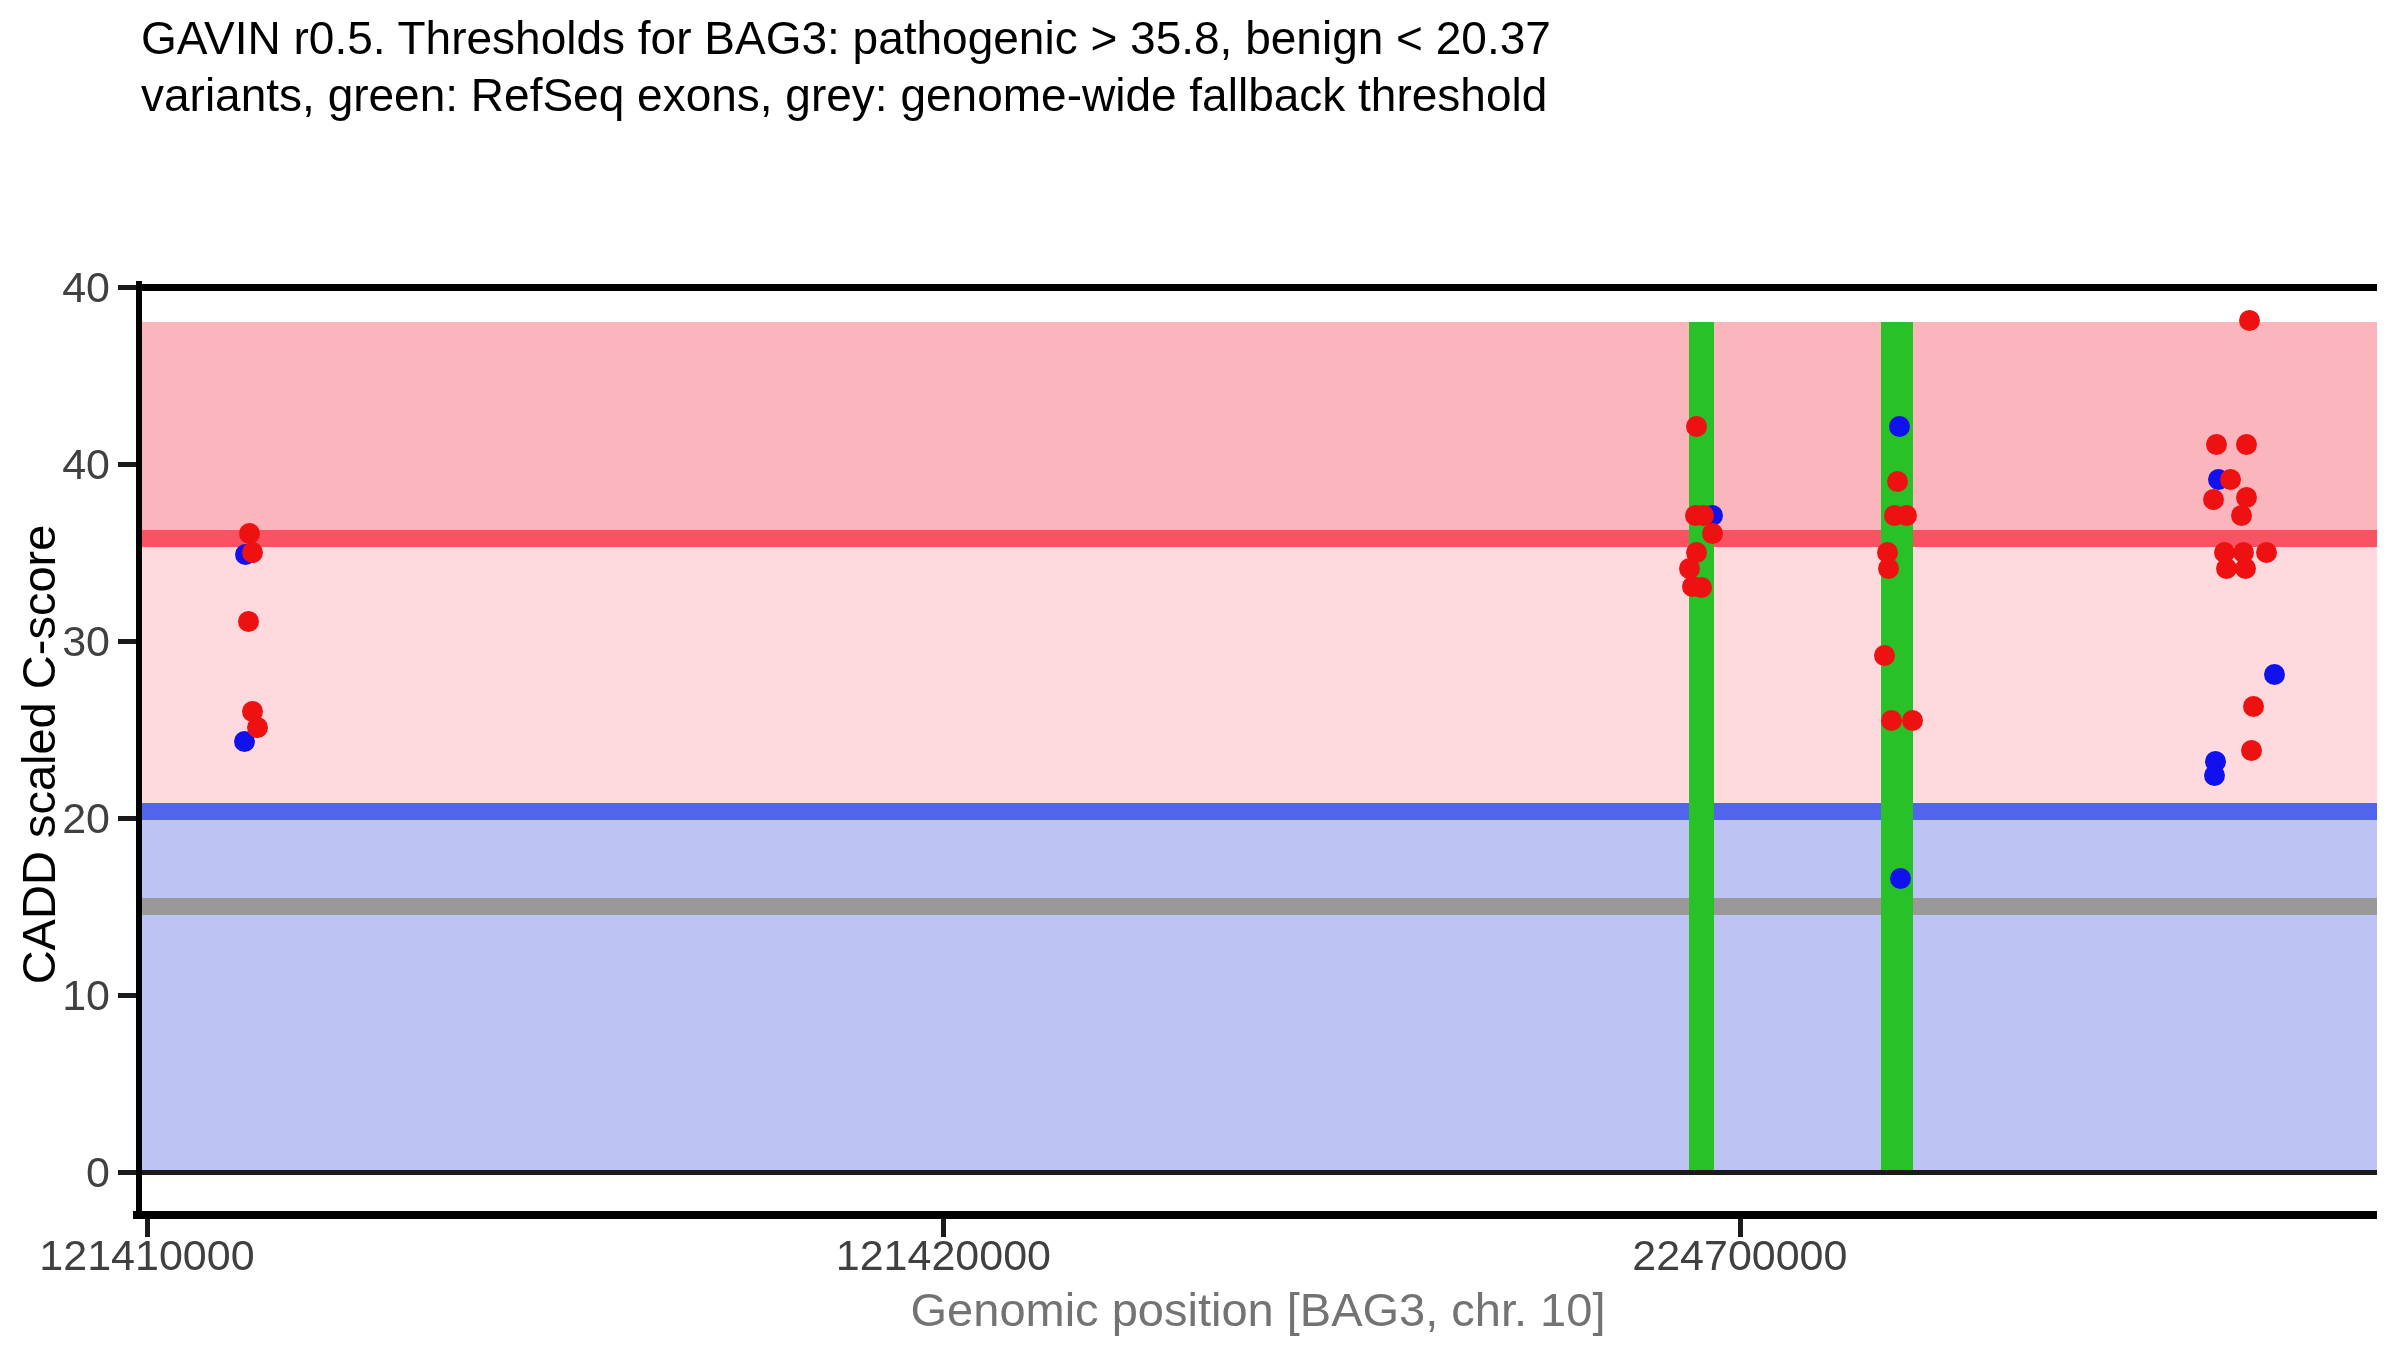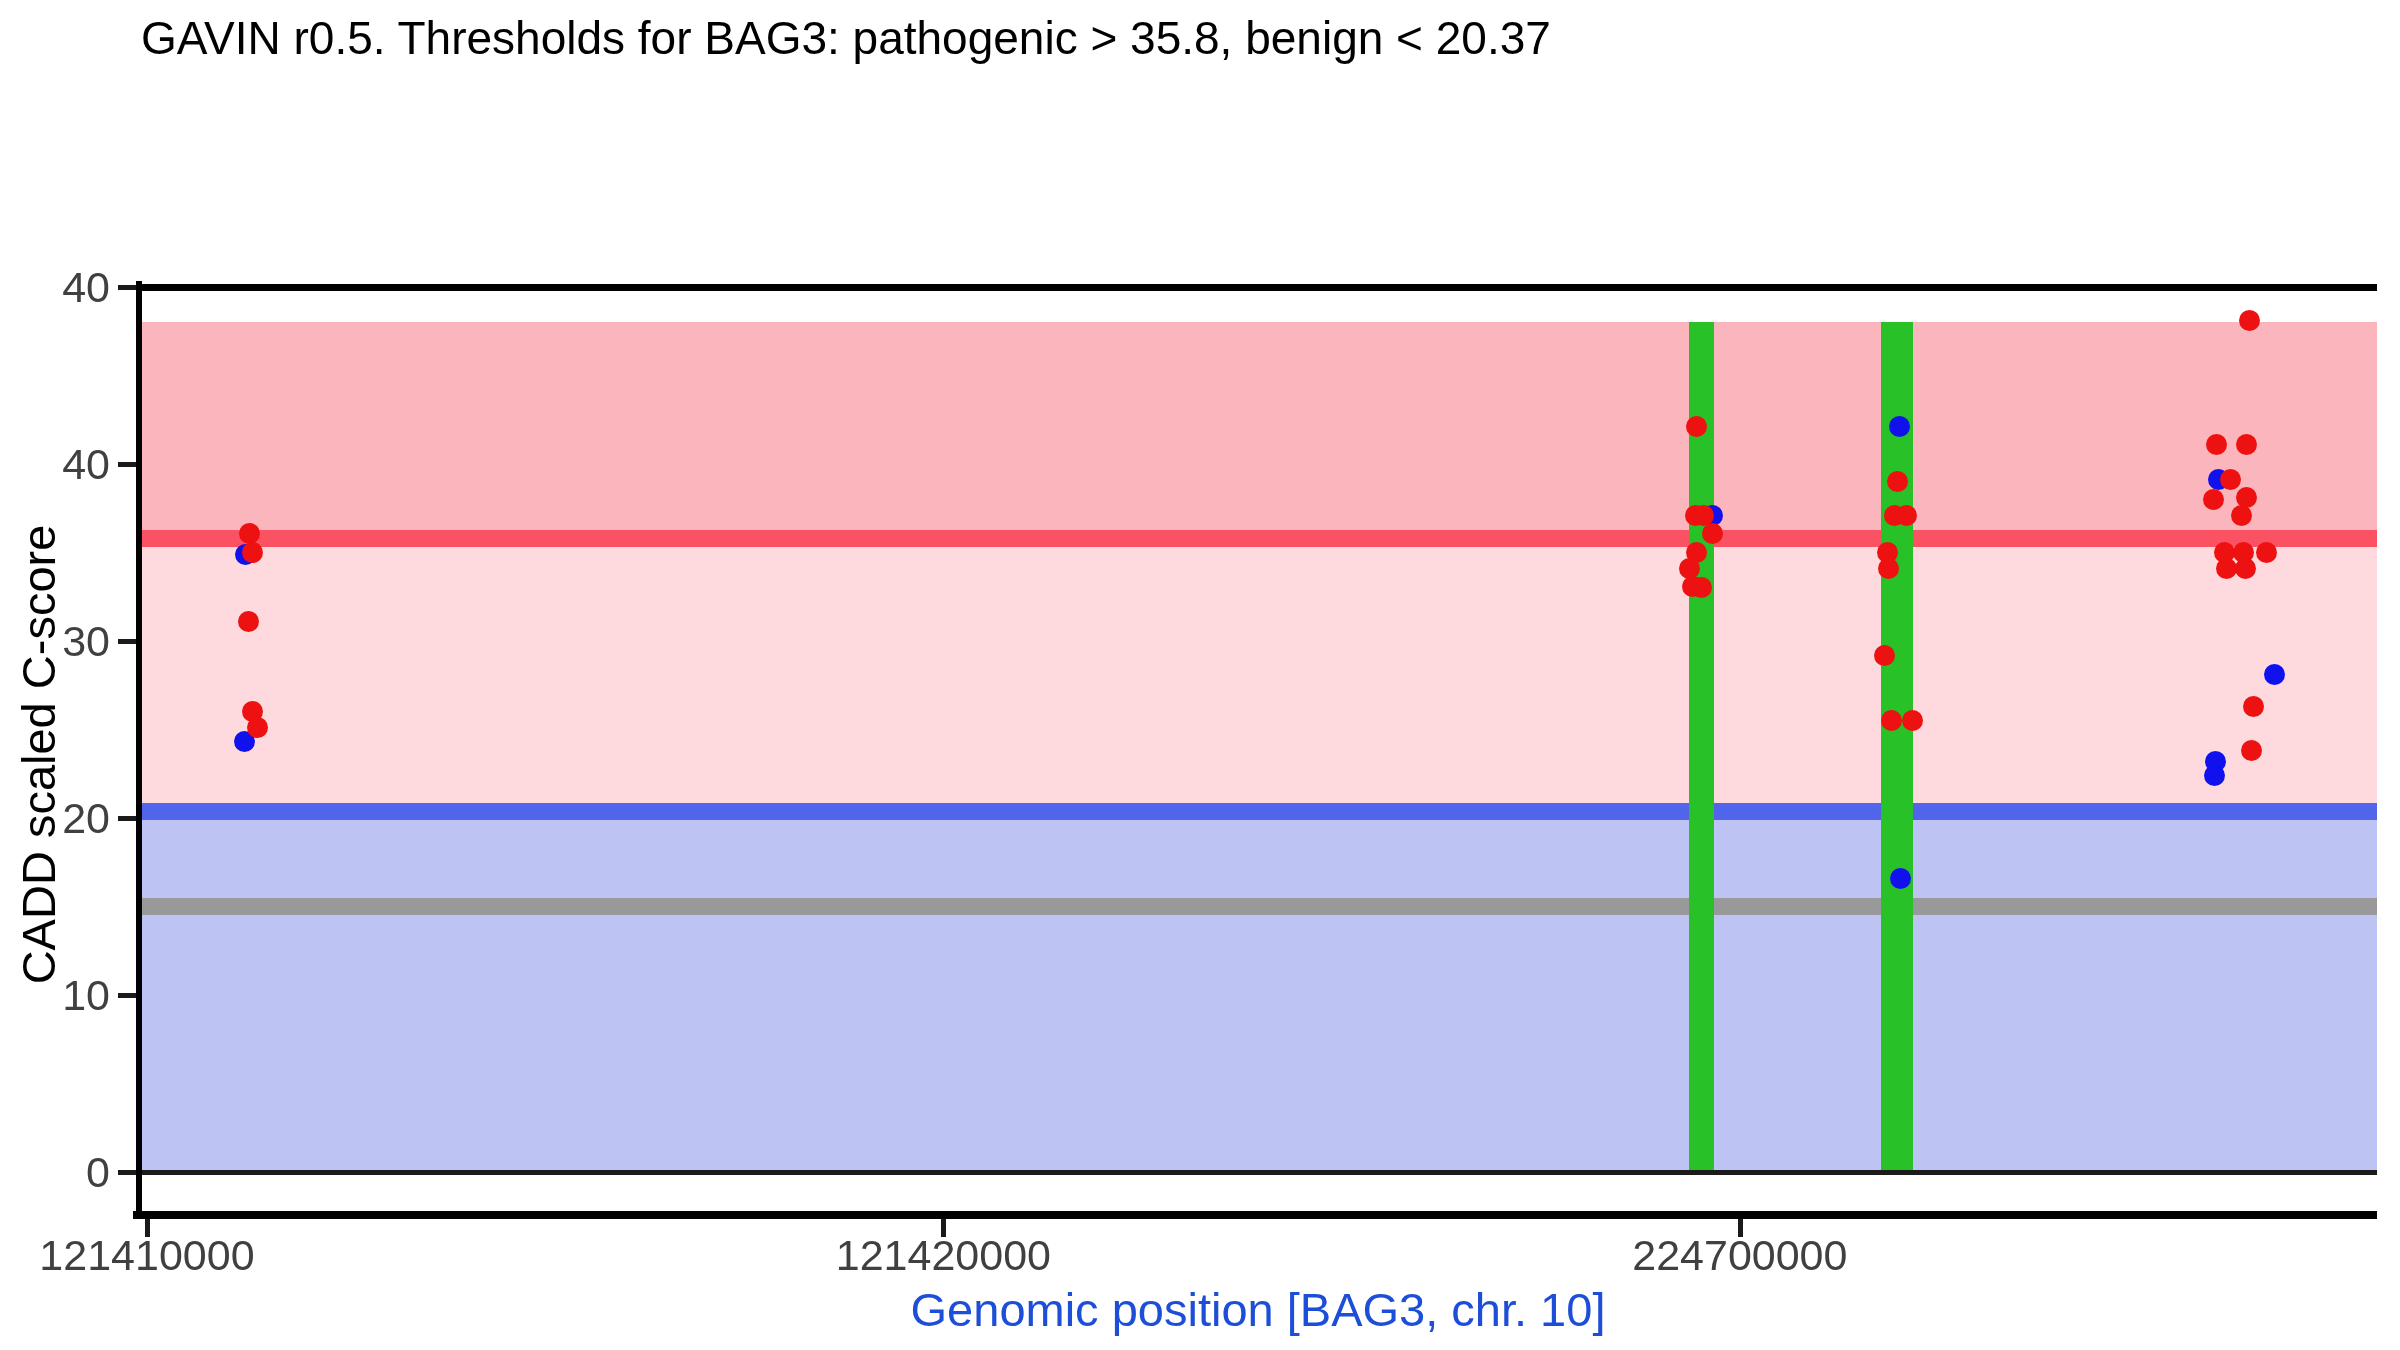--- a/index.html
+++ b/index.html
@@ -3,34 +3,35 @@
 <meta charset="utf-8">
 <style>
   html,body{margin:0;padding:0;background:#ffffff;}
   .figure{position:relative;width:2400px;height:1350px;background:#ffffff;overflow:hidden;
           font-family:"Liberation Sans", sans-serif;padding-left:28px;}
   .title-block{position:absolute;left:141px;top:10px;}
   .title-line{font-size:46px;line-height:57px;color:#000000;white-space:nowrap;}
   .y-axis-title{position:absolute;left:-262px;top:727px;width:600px;text-align:center;
                 transform:rotate(-90deg);font-size:47px;color:#000000;}
   .x-axis-title{position:absolute;left:458px;top:1282px;width:1600px;text-align:center;
-                font-size:47px;color:#1d4ed8;}
+                font-size:47px;color:#737373;}
   .region,.hline,.exon,.axisline,.tickmark{position:absolute;}
   .dot{position:absolute;width:21px;height:21px;border-radius:50%;}
   .ytick-label{position:absolute;width:100px;text-align:right;font-size:43px;color:#404040;
                line-height:43px;}
   .xtick-label{position:absolute;width:300px;text-align:center;font-size:43px;color:#404040;
                line-height:43px;}
 </style>
 </head>
 <body>
 
 <div class="figure">
   <div class="title-block">
     <div class="title-line">GAVIN r0.5. Thresholds for BAG3: pathogenic &gt; 35.8, benign &lt; 20.37</div>
+    <div class="title-line">variants, green: RefSeq exons, grey: genome-wide fallback threshold</div>
   </div>
 
   <div id="panel">
       <div class="region" style="left: 141px; width: 2236px; top: 322.4px; height: 215.94px; background: rgb(251, 182, 189);"></div>
       <div class="region" style="left: 141px; width: 2236px; top: 538.34px; height: 273.111px; background: rgb(254, 217, 221);"></div>
       <div class="region" style="left: 141px; width: 2236px; top: 811.451px; height: 360.549px; background: rgb(189, 196, 244);"></div>
       <div class="hline" style="left: 139px; width: 2238px; top: 283.5px; height: 7px; background: rgb(0, 0, 0);"></div>
       <div class="hline" style="left: 139px; width: 2238px; top: 529.84px; height: 17px; background: rgb(251, 82, 99);"></div>
       <div class="hline" style="left: 139px; width: 2238px; top: 802.951px; height: 17px; background: rgb(81, 100, 236);"></div>
       <div class="hline" style="left: 139px; width: 2238px; top: 898px; height: 17px; background: rgb(153, 153, 153);"></div>

